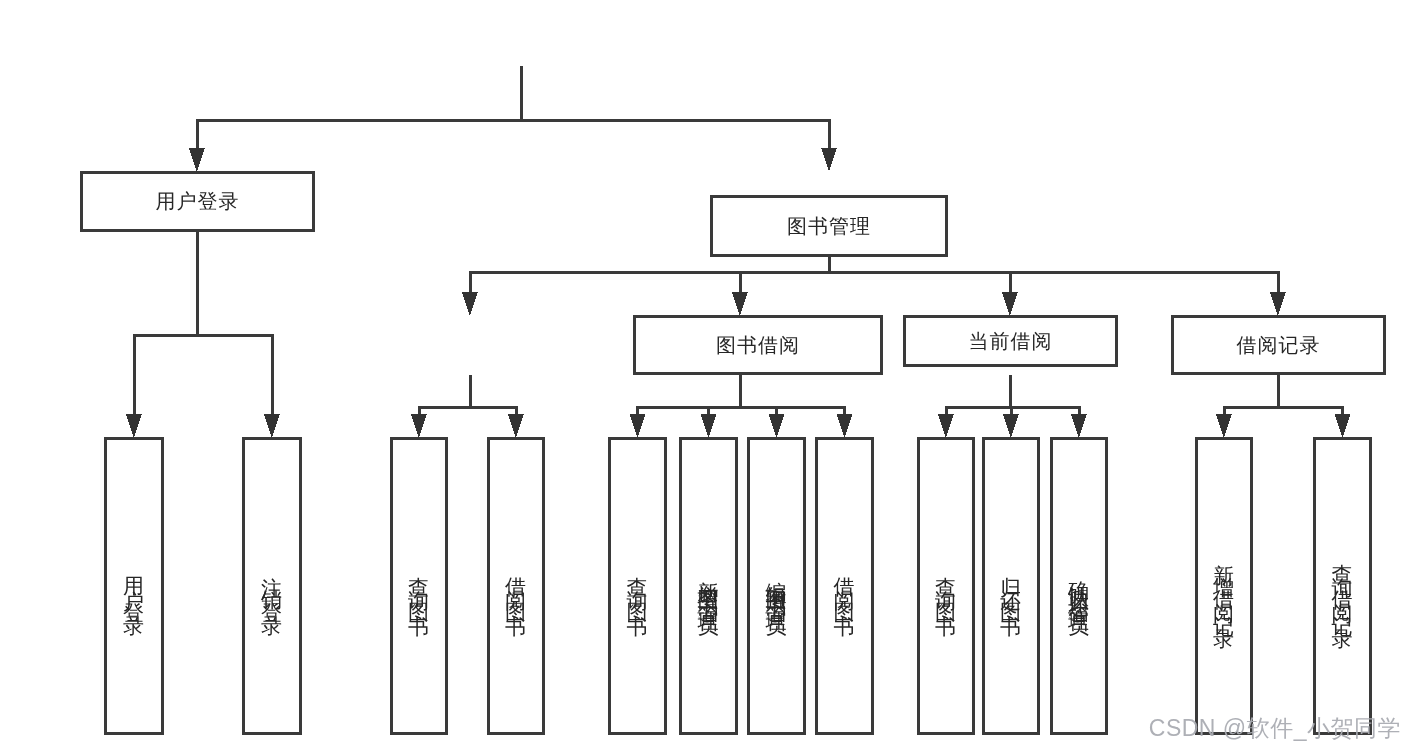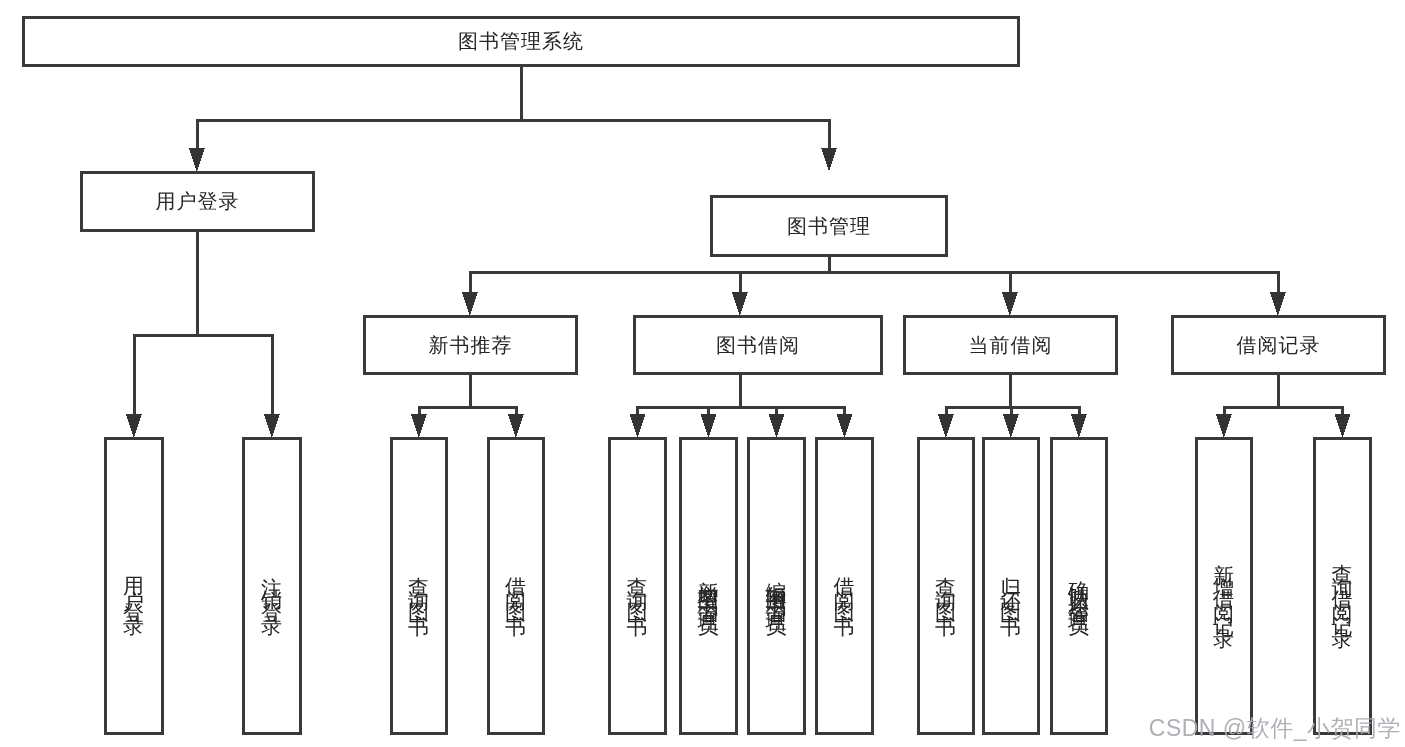--- a/index.html
+++ b/index.html
@@ -131,28 +131,26 @@
     <g>
       <line x1="1278" y1="375" x2="1278" y2="407"></line>
       <line x1="1222.5" y1="407" x2="1344" y2="407"></line>
       <line x1="1224" y1="407" x2="1224" y2="416"></line>
       <path d="M1216 414 L1232 414 L1224 438 Z" fill="#333" stroke="none"></path>
       <line x1="1342.5" y1="407" x2="1342.5" y2="416"></line>
       <path d="M1334.5 414 L1350.5 414 L1342.5 438 Z" fill="#333" stroke="none"></path>
     </g>
   </svg>
 
-  <div class="box h" style="left:22px; top:16px; width:998px; height:51px;">图书管理系统</div>
 
   <div class="box h" style="left:80px; top:171px; width:235px; height:61px;">用户登录</div>
   <div class="box h" style="left:710px; top:170px; width:238px; height:62px;margin-top:25px;">图书管理</div>
 
-  <div class="box h" style="left:363px; top:315px; width:215px; height:60px;">新书推荐</div>
   <div class="box h" style="left:633px; top:315px; width:250px; height:60px;">图书借阅</div>
-  <div class="box h" style="left:903px; top:315px; width:215px; height:60px;">当前借阅</div>
+  <div class="box h" style="left:903px; top:315px; width:215px; height:52px;">当前借阅</div>
   <div class="box h" style="left:1171px; top:315px; width:215px; height:60px;text-align:center;">借阅记录</div>
 
   <div class="box v" style="left:104px; top:437px; width:60px; height:298px;">
     <span>用户登录</span>
   </div>
   <div class="box v" style="left:242px; top:437px; width:60px; height:298px;">
     <span>注销登录</span>
   </div>
 
   <div class="box v" style="left:390px; top:437px; width:58px; height:298px;">

